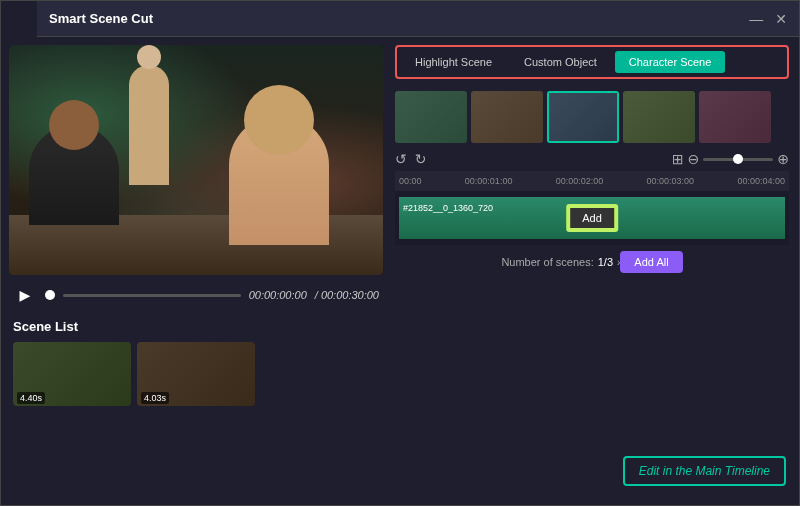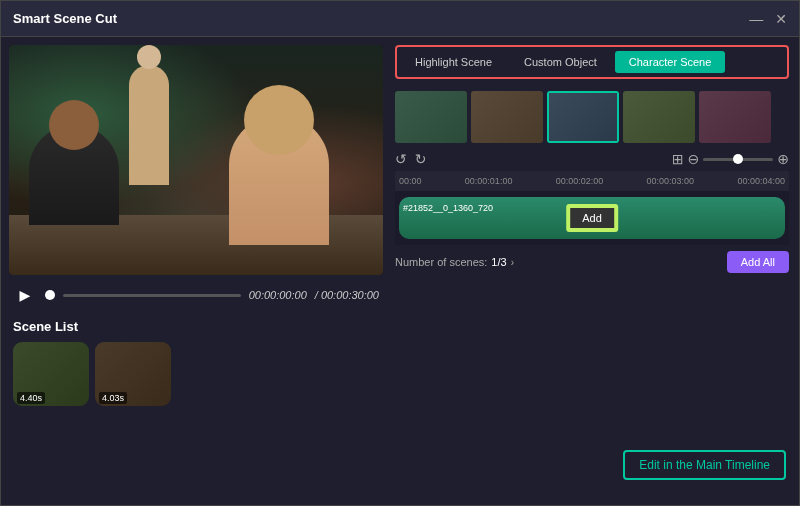--- a/index.html
+++ b/index.html
@@ -21,20 +21,21 @@
     }
     .titlebar {
       background: #2a2a3e;
       height: 36px;
       display: flex;
       align-items: center;
       padding: 0 12px;
       justify-content: space-between;
       border-bottom: 1px solid #444;
       flex-shrink: 0;
+      margin-left: 36px;
     }
     .titlebar-title {
       font-size: 13px;
       font-weight: 600;
       color: #fff;
     }
     .titlebar-controls {
       display: flex;
       gap: 12px;
       align-items: center;
@@ -180,24 +181,24 @@
       color: #fff;
       padding: 4px 4px;
     }
     .scene-thumbnails {
       display: flex;
       gap: 6px;
       padding: 4px;
     }
     .scene-thumb {
       position: relative;
-      width: 76px;
+      width: 118px;
       height: 64px;
       background: #333;
-      border-radius: 9px;
+      border-radius: 4px;
       overflow: hidden;
     }
     .scene-thumb-inner {
       width: 100%;
       height: 100%;
       background: linear-gradient(135deg, #2d4a3a, #1a2520);
     }
     .scene-thumb-inner.t1 {
       background: linear-gradient(135deg, #3a4a2a, #2a3a1a);
     }
@@ -347,21 +348,21 @@
       overflow: hidden;
       margin-bottom: 6px;
     }
     .track-clip {
       position: absolute;
       top: 6px;
       left: 4px;
       right: 4px;
       height: 42px;
       background: linear-gradient(180deg, #2a8a6a 0%, #1a6a4a 100%);
-      border-radius: 10px;
+      border-radius: 0;
       overflow: hidden;
     }
     .track-clip-label {
       font-size: 9px;
       color: #fff;
       padding: 2px 4px;
     }
     .add-btn-overlay {
       position: absolute;
       top: 50%;
@@ -371,21 +372,21 @@
       border: 4px solid #bef264;
       color: #fff;
       padding: 4px 12px;
       font-size: 11px;
       border-radius: 3px;
       cursor: pointer;
     }
     .scenes-info-row {
       display: flex;
       align-items: center;
-      justify-content: space-between;
+      justify-content: center;
     }
     .scenes-info {
       font-size: 11px;
       color: #aaa;
       display: flex;
       align-items: center;
       gap: 4px;
     }
     .scenes-count {
       color: #fff;
@@ -513,14 +514,14 @@
         <div class="scenes-info">
           <span>Number of scenes:</span>
           <span class="scenes-count">1/3</span>
           <span class="chevron-right">›</span>
         </div>
         <button class="add-all-btn">Add All</button>
       </div>
     </div>
   </div>
 
-  <button class="edit-main-btn" style="position:absolute;bottom:26px;right:14px;">Edit in the Main Timeline</button>
+  <button class="edit-main-btn" style="position:absolute;bottom:20px;right:14px;font-style:italic;">Edit in the Main Timeline</button>
 </div>
 
 </body></html>

